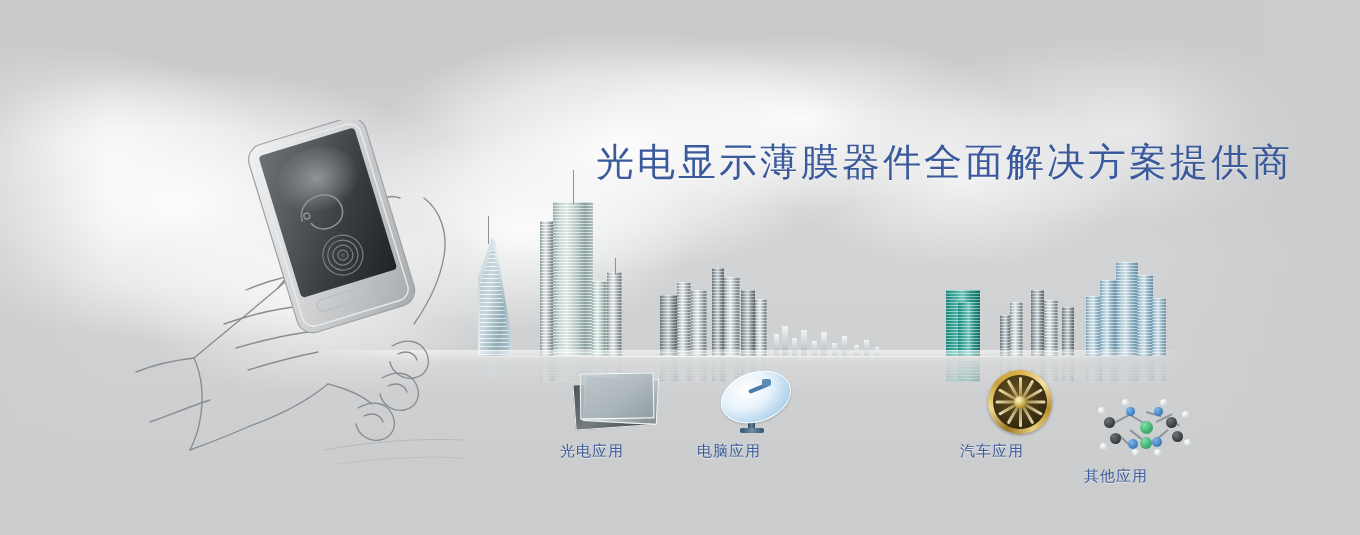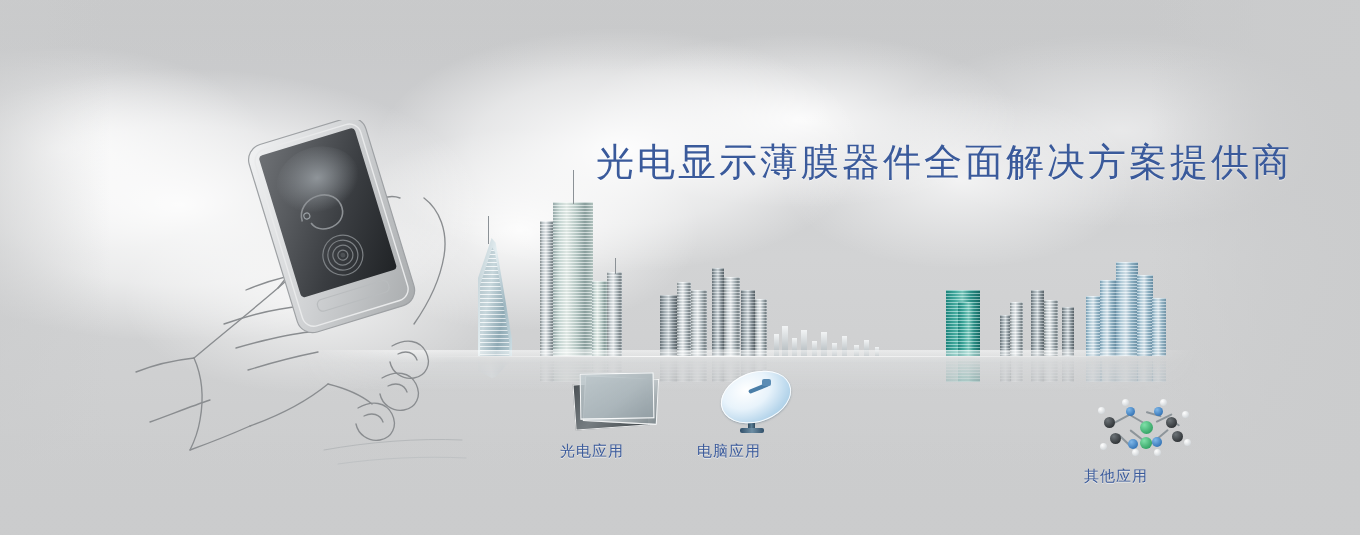--- a/index.html
+++ b/index.html
@@ -353,20 +353,42 @@
           <div class="dishface"></div>
             <div class="dishrim"></div>
           <div class="dishlnb"></div>
             <div class="dishlnb2"></div>
         </div>
       </div>
       <div class="lbl">电脑应用</div>
     </div>
 
 
+    <div class="app" style="left:400px;">
+      <div class="ic">
+        <div class="wheel">
+          <div class="wrim"></div>
+            <div class="wrim2"></div>
+          <div class="wspoke" style="transform:rotate(0deg);"></div>
+          <div class="wspoke" style="transform:rotate(30deg);"></div>
+          <div class="wspoke" style="transform:rotate(60deg);"></div>
+          <div class="wspoke" style="transform:rotate(90deg);"></div>
+          <div class="wspoke" style="transform:rotate(120deg);"></div>
+          <div class="wspoke" style="transform:rotate(150deg);"></div>
+          <div class="wspoke" style="transform:rotate(180deg);"></div>
+          <div class="wspoke" style="transform:rotate(210deg);"></div>
+          <div class="wspoke" style="transform:rotate(240deg);"></div>
+          <div class="wspoke" style="transform:rotate(270deg);"></div>
+          <div class="wspoke" style="transform:rotate(300deg);"></div>
+          <div class="wspoke" style="transform:rotate(330deg);"></div>
+          <div class="whub"></div>
+        </div>
+      </div>
+      <div class="lbl">汽车应用</div>
+    </div>
 
     <div class="app" style="left:524px;margin-top:25px;">
       <div class="ic">
         <div class="mol">
 
           <div class="bond" style="left:16px;top:24px;width:20px;transform:rotate(-28deg);"></div>
           <div class="bond" style="left:34px;top:15px;width:18px;transform:rotate(30deg);"></div>
           <div class="bond" style="left:34px;top:30px;width:16px;transform:rotate(38deg);"></div>
           <div class="bond" style="left:47px;top:44px;width:16px;transform:rotate(-8deg);"></div>
           <div class="bond" style="left:60px;top:40px;width:16px;transform:rotate(-40deg);"></div>

